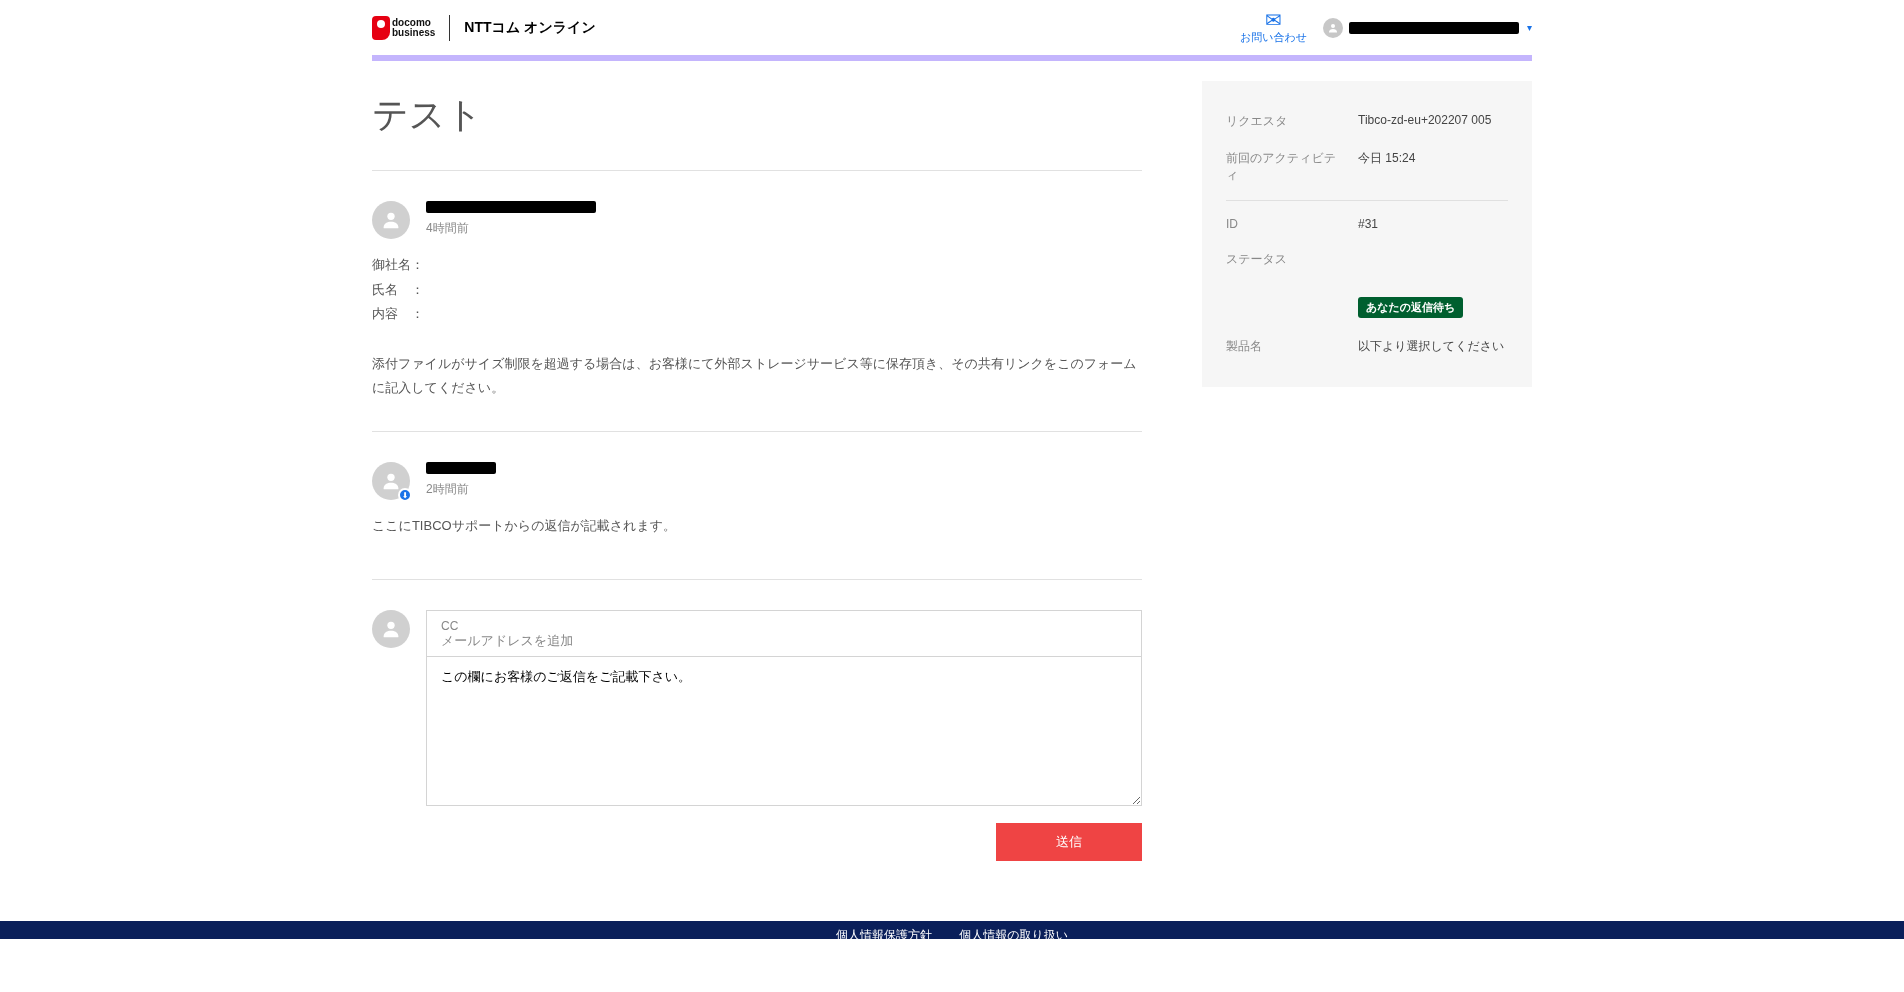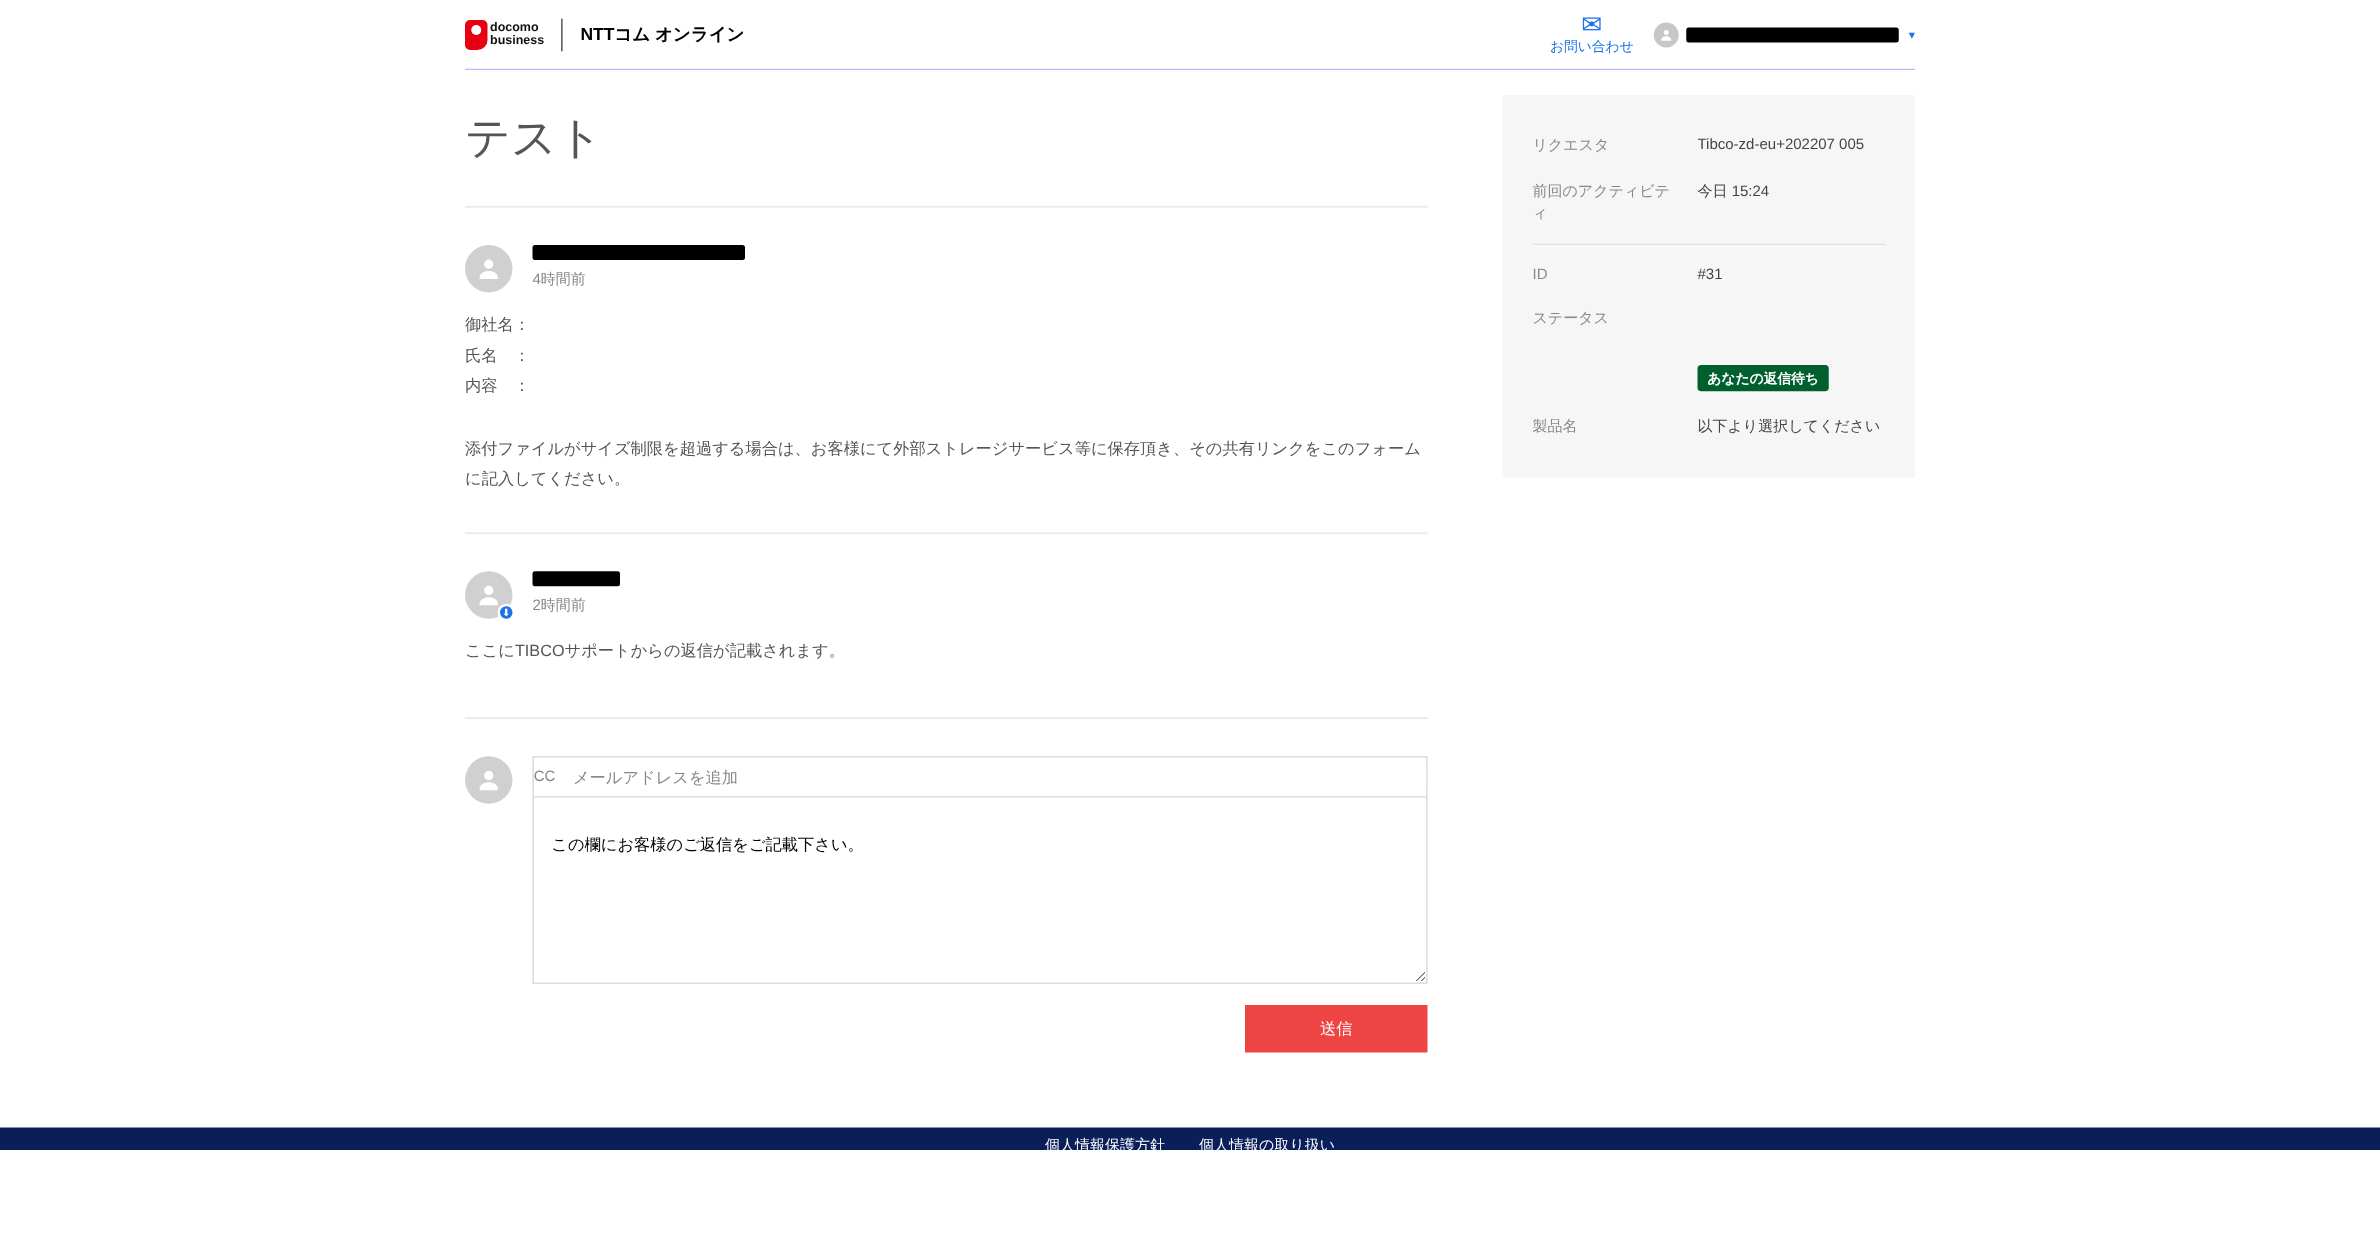--- a/index.html
+++ b/index.html
@@ -7,21 +7,21 @@
     font-family: -apple-system, BlinkMacSystemFont, "Segoe UI", "Hiragino Kaku Gothic ProN", "Hiragino Sans", Meiryo, sans-serif;
     font-size: 13px;
     color: #333;
     background: #fff;
   }
   .header {
     display: flex;
     justify-content: space-between;
     align-items: center;
     padding: 10px 0;
-    border-bottom: 1px solid #c4b5fd;
+    border-bottom: 6px solid #c4b5fd;
     max-width: 1160px;
     margin: 0 auto;
   }
   .logo-area { display: flex; align-items: center; gap: 8px; }
   .docomo-logo { display: flex; align-items: center; gap: 2px; }
   .docomo-d {
     width: 18px; height: 24px;
     background: #e60012;
     border-radius: 4px 4px 8px 4px;
     position: relative;
@@ -93,30 +93,31 @@
     padding-top: 30px;
     margin-top: 10px;
     display: flex;
     gap: 16px;
     align-items: flex-start;
   }
   .reply-form { flex: 1; }
   .cc-row {
     border: 1px solid #d4d4d4;
     display: flex; align-items: flex-start;
-    padding: 8px 0;
+    padding: 8px 14px;
     border-bottom: none;
+    flex-direction: column;
   }
   .cc-label { color: #888; font-size: 12px; margin-right: 14px; }
   .cc-input {
     border: none; outline: none; font-size: 13px; flex: 1; color: #333;
   }
   .cc-input::placeholder { color: #888; }
   .reply-textarea {
-    width: 100%; border: 1px solid #d4d4d4; padding: 28px 14px;
+    width: 100%; border: 1px solid #d4d4d4; padding: 10px 14px;
     font-size: 13px; line-height: 1.6; min-height: 150px; resize: vertical;
     font-family: inherit;
   }
   .file-drop {
     margin-top: 20px;
     border: 1px solid #d4d4d4;
     padding: 12px; text-align: center; font-size: 12px; color: #888;
   }
   .file-drop a { color: #1a73e8; text-decoration: none; }
   .submit-row { text-align: right; margin-top: 14px; }

